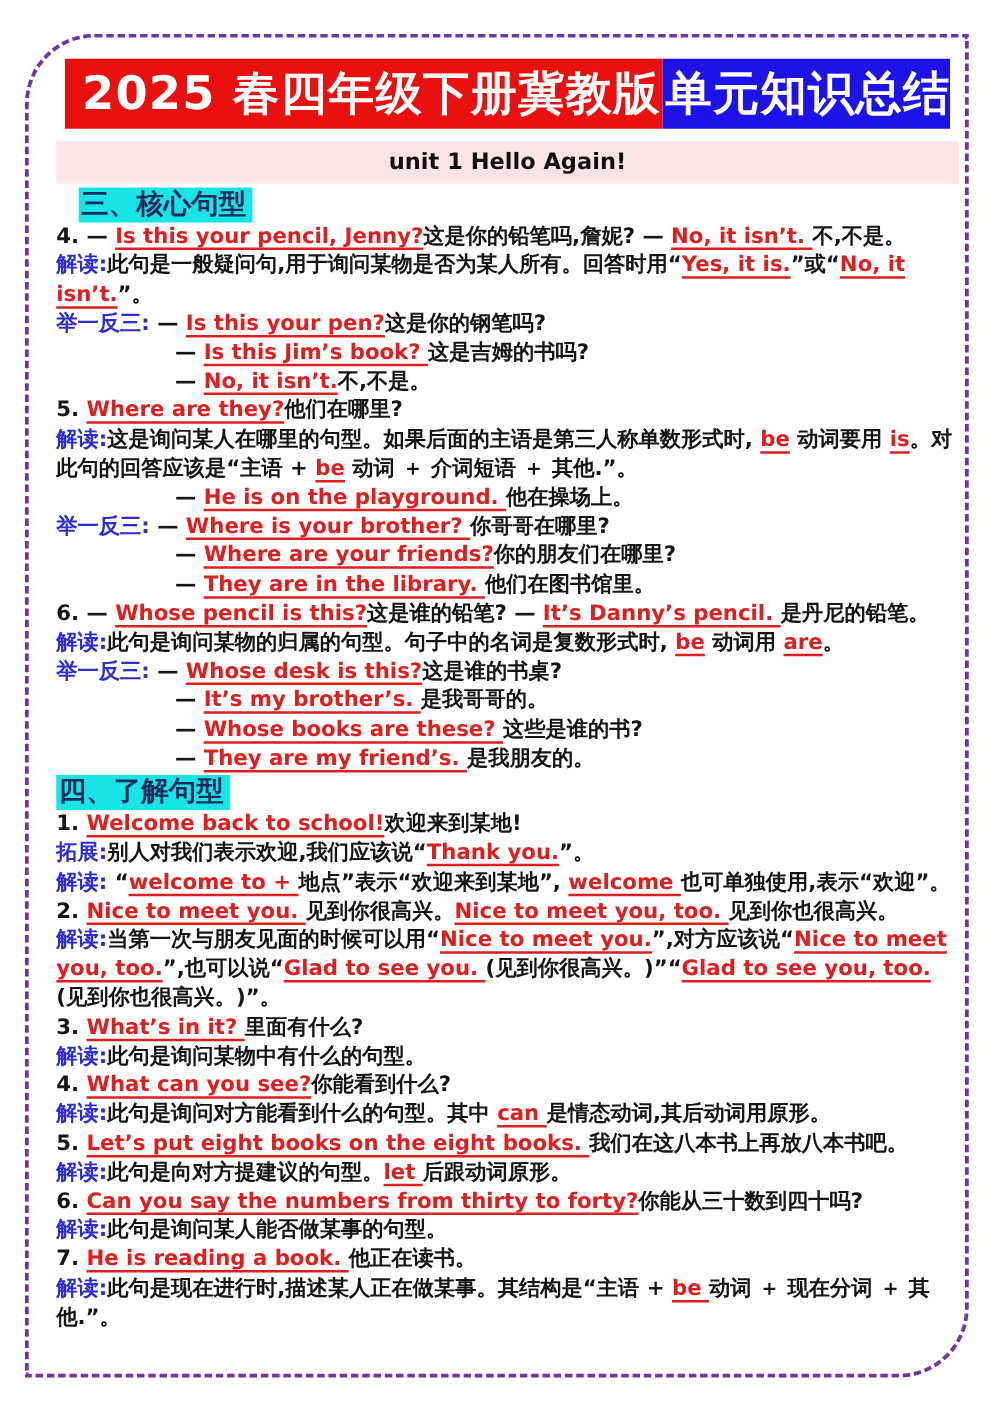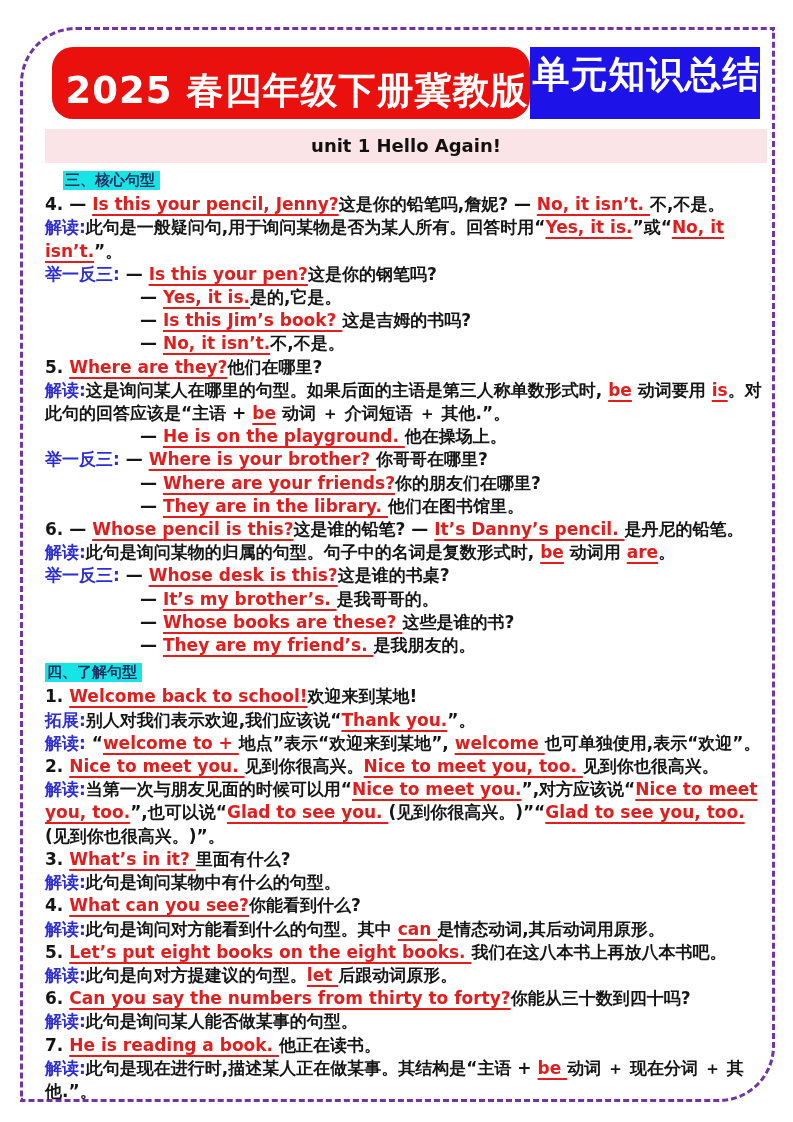--- a/index.html
+++ b/index.html
@@ -25,34 +25,34 @@
     border-radius:56px 0 56px 0;
     pointer-events:none;
   }
   .inner{position:absolute;left:45px;right:26px;top:47px;}
   
   .title-bar{
     display:flex;justify-content:center;align-items:stretch;
     font-weight:bold;font-size:37px;line-height:1.0;letter-spacing:1px;
     white-space:nowrap;
   }
-  .title-red{background:var(--title-red-bg);color:#fff;padding:25px 2px 10px 14px;border-radius:21px;}
+  .title-red{background:var(--title-red-bg);color:#fff;padding:9px 2px 10px 14px;}
   .title-blue{background:var(--title-blue-bg);color:#fff;padding:9px 0 10px 2px;}
   
   .unit-banner{
     margin-top:10px;background:var(--banner-pink-bg);color:#111;
     text-align:center;font-weight:bold;font-size:18px;padding:6px 0 7px;
   }
   
   .content{margin-top:5px;font-size:17px;line-height:23.2px;color:var(--body-black);font-weight:600;}
   .sec-heading{margin:3px 0 1px 0;}
   .sec-heading.ind{margin-left:18px;}
   .sec-heading .hl{
     background:var(--heading-cyan-bg);color:var(--heading-text);
-    font-weight:bold;font-size:15px;padding:1px 5px 2px 2px;font-family:Liberation Serif, serif;
+    font-weight:bold;font-size:22px;padding:1px 5px 2px 2px;
   }
   .line{margin:0;}
   .line.indent{padding-left:95px;}
   .run-k{color:var(--body-black);}
   .run-r{
     color:var(--english-red);font-weight:700;
     text-decoration:underline;
     text-decoration-color:var(--english-red);
     text-decoration-thickness:1.6px;
     text-underline-offset:3.5px;
@@ -71,21 +71,20 @@
         <span class="title-blue">单元知识总结</span>
     </div>
 
     <div class="unit-banner">unit 1 Hello Again!</div>
 
     <div class="content">
         <div class="sec-heading ind"><span class="hl">三、核心句型</span></div>
         <div class="line"><span class="run-k">4. — </span><span class="run-r">Is this your pencil, Jenny?</span><span class="run-k">这是你的铅笔吗,詹妮? — </span><span class="run-r">No, it isn’t. </span><span class="run-k">不,不是。</span></div>
         <div class="line"><span class="run-b">解读:</span><span class="run-k">此句是一般疑问句,用于询问某物是否为某人所有。回答时用“</span><span class="run-r">Yes, it is.</span><span class="run-k">”或“</span><span class="run-r">No, it isn’t.</span><span class="run-k">”。</span></div>
         <div class="line"><span class="run-b">举一反三:</span><span class="run-k"> — </span><span class="run-r">Is this your pen?</span><span class="run-k">这是你的钢笔吗?</span></div>
-        <div class="line indent"><span class="run-k">— </span><span class="run-r">Yes, it is.</span><span class="run-k">是的,它是。</span></div>
         <div class="line indent"><span class="run-k">— </span><span class="run-r">Is this Jim’s book? </span><span class="run-k">这是吉姆的书吗?</span></div>
         <div class="line indent"><span class="run-k">— </span><span class="run-r">No, it isn’t.</span><span class="run-k">不,不是。</span></div>
         <div class="line"><span class="run-k">5. </span><span class="run-r">Where are they?</span><span class="run-k">他们在哪里?</span></div>
         <div class="line"><span class="run-b">解读:</span><span class="run-k">这是询问某人在哪里的句型。如果后面的主语是第三人称单数形式时, </span><span class="run-r">be</span><span class="run-k"> 动词要用 </span><span class="run-r">is</span><span class="run-k">。对此句的回答应该是“主语 + </span><span class="run-r">be</span><span class="run-k"> 动词 ＋ 介词短语 ＋ 其他.”。</span></div>
         <div class="line indent"><span class="run-k">— </span><span class="run-r">He is on the playground. </span><span class="run-k">他在操场上。</span></div>
         <div class="line"><span class="run-b">举一反三:</span><span class="run-k"> — </span><span class="run-r">Where is your brother? </span><span class="run-k">你哥哥在哪里?</span></div>
         <div class="line indent"><span class="run-k">— </span><span class="run-r">Where are your friends?</span><span class="run-k">你的朋友们在哪里?</span></div>
         <div class="line indent"><span class="run-k">— </span><span class="run-r">They are in the library. </span><span class="run-k">他们在图书馆里。</span></div>
         <div class="line"><span class="run-k">6. — </span><span class="run-r">Whose pencil is this?</span><span class="run-k">这是谁的铅笔?  — </span><span class="run-r">It’s Danny’s pencil. </span><span class="run-k">是丹尼的铅笔。</span></div>
         <div class="line"><span class="run-b">解读:</span><span class="run-k">此句是询问某物的归属的句型。句子中的名词是复数形式时, </span><span class="run-r">be</span><span class="run-k"> 动词用 </span><span class="run-r">are</span><span class="run-k">。</span></div>

